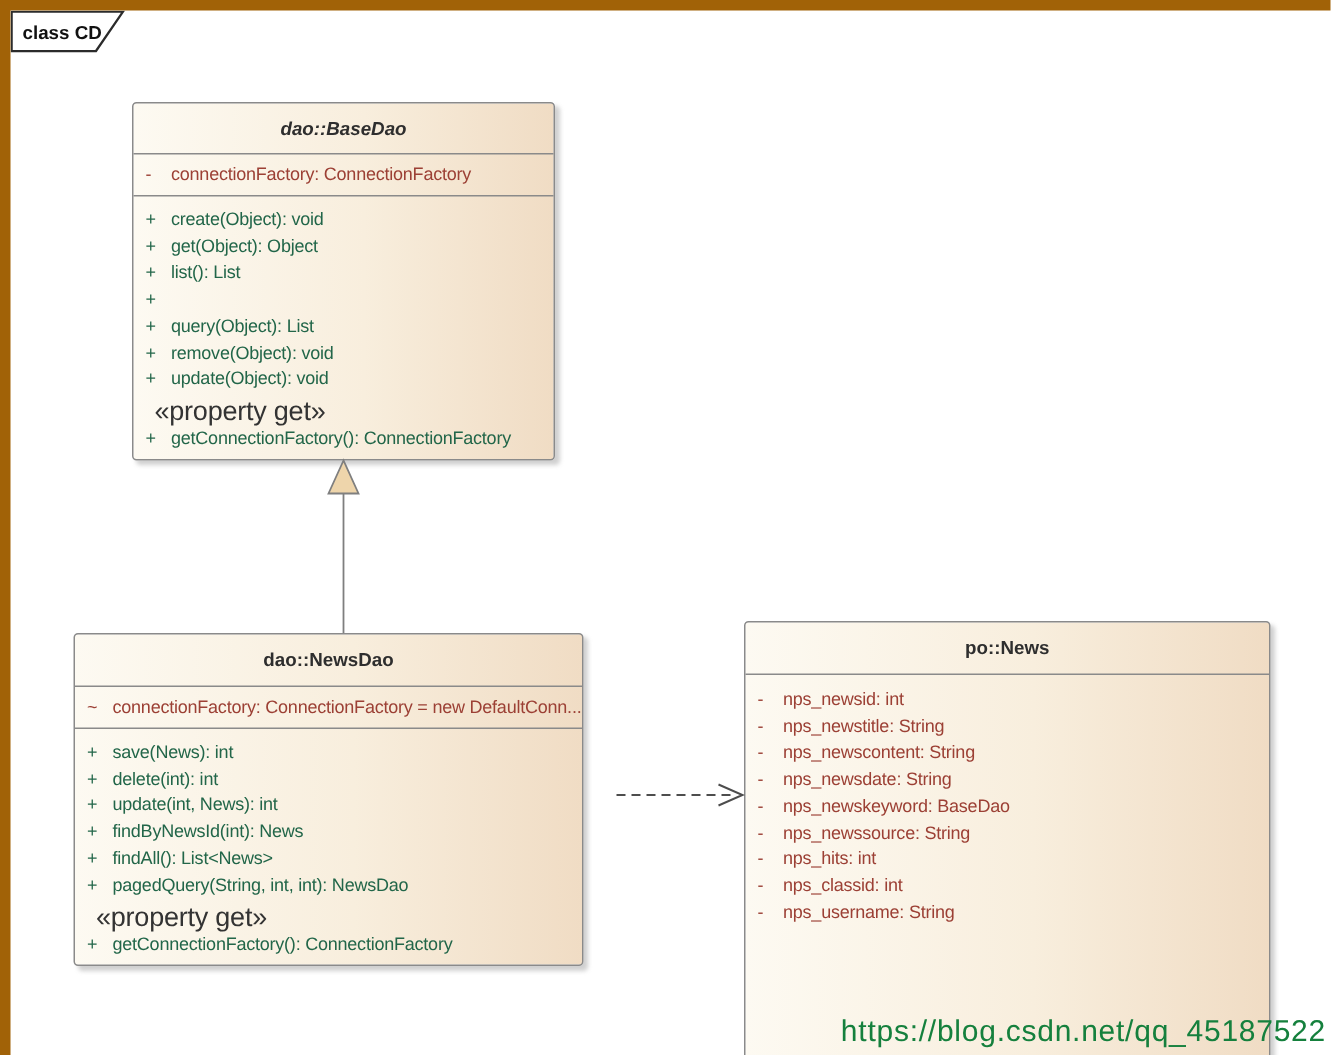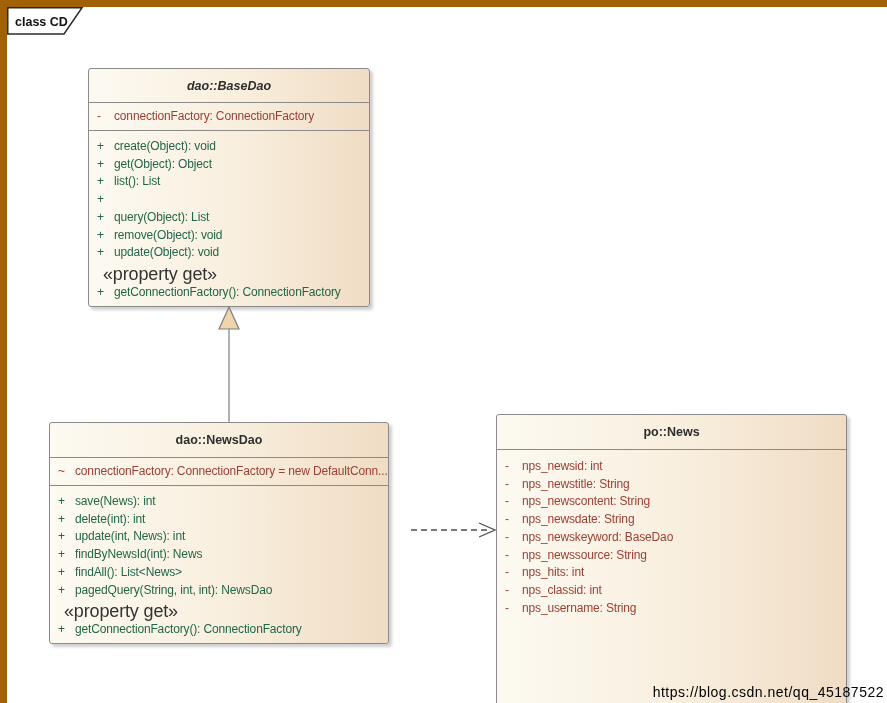--- a/index.html
+++ b/index.html
@@ -40,21 +40,21 @@
   .attr-comp { flex:none; height:28px; padding-top:5px; }
   .meth-comp { flex:1; padding-top:7px; }
   .attrs-tall { flex:1; padding-top:8px; }
 
   
   .relations { position:absolute; left:0; top:0; pointer-events:none; }
 
   
   .watermark {
     position:absolute; right:8px; bottom:8px;
-    font-size:14px; color:#000000; letter-spacing:0.5px;
+    font-size:20px; color:#15803d; letter-spacing:0.5px;
   }
 </style>
 </head>
 <body>
 
 <div class="canvas">
 
   <svg class="frame-tab" width="82" height="30">
     <polygon points="0.75,0.75 75,0.75 57,27 0.75,27" fill="#ffffff" stroke="#2b2b2b" stroke-width="1.5"></polygon>
     <text x="8" y="19">class CD</text>

